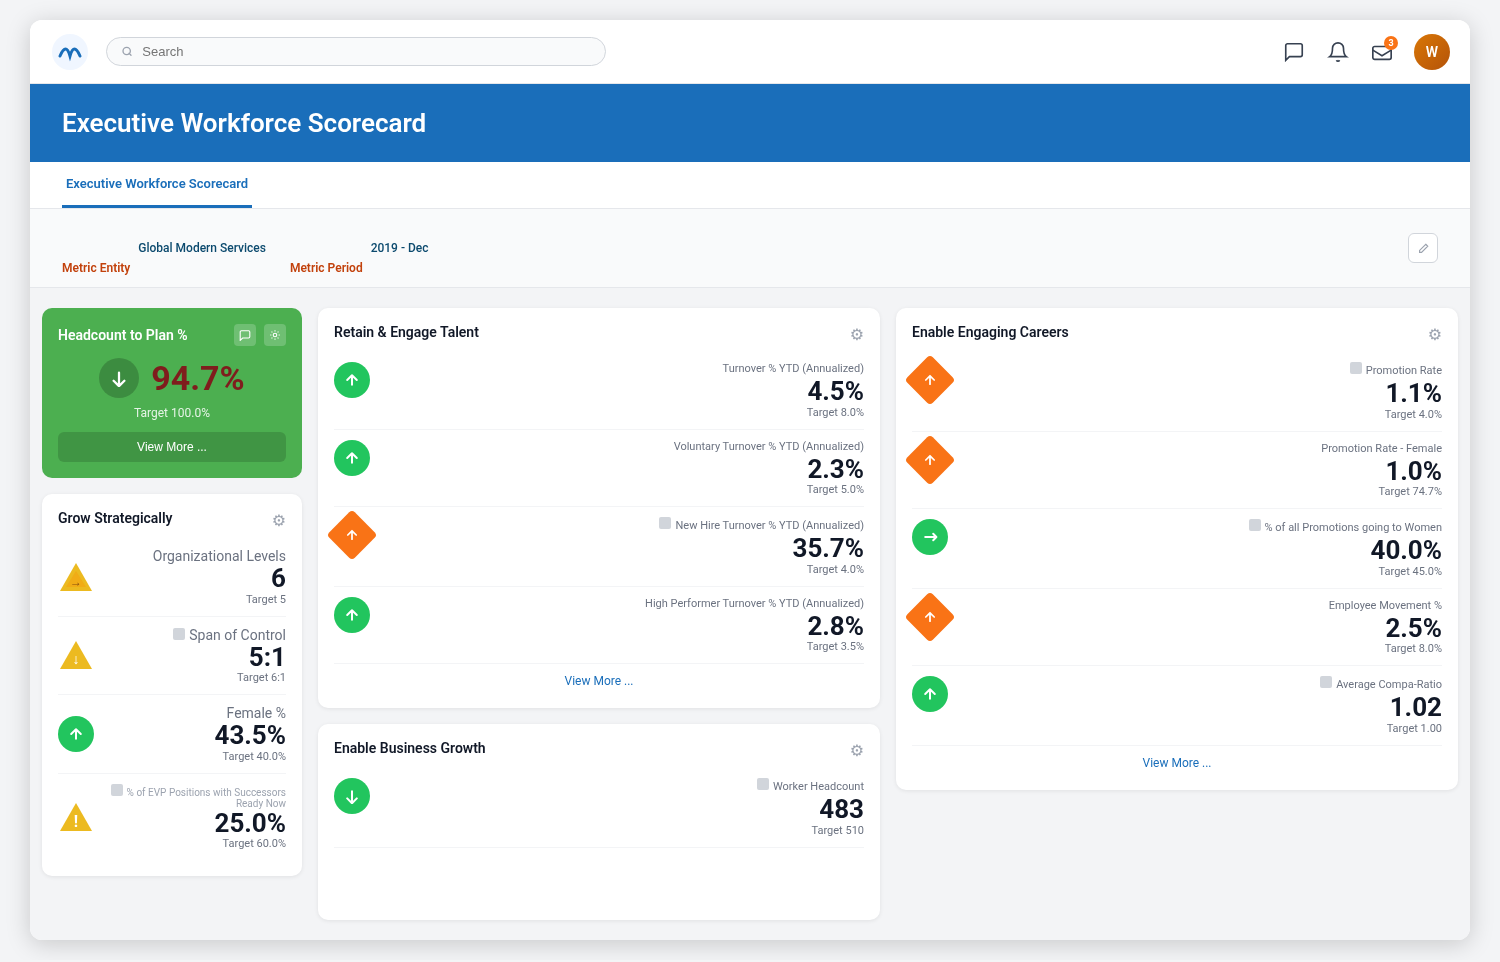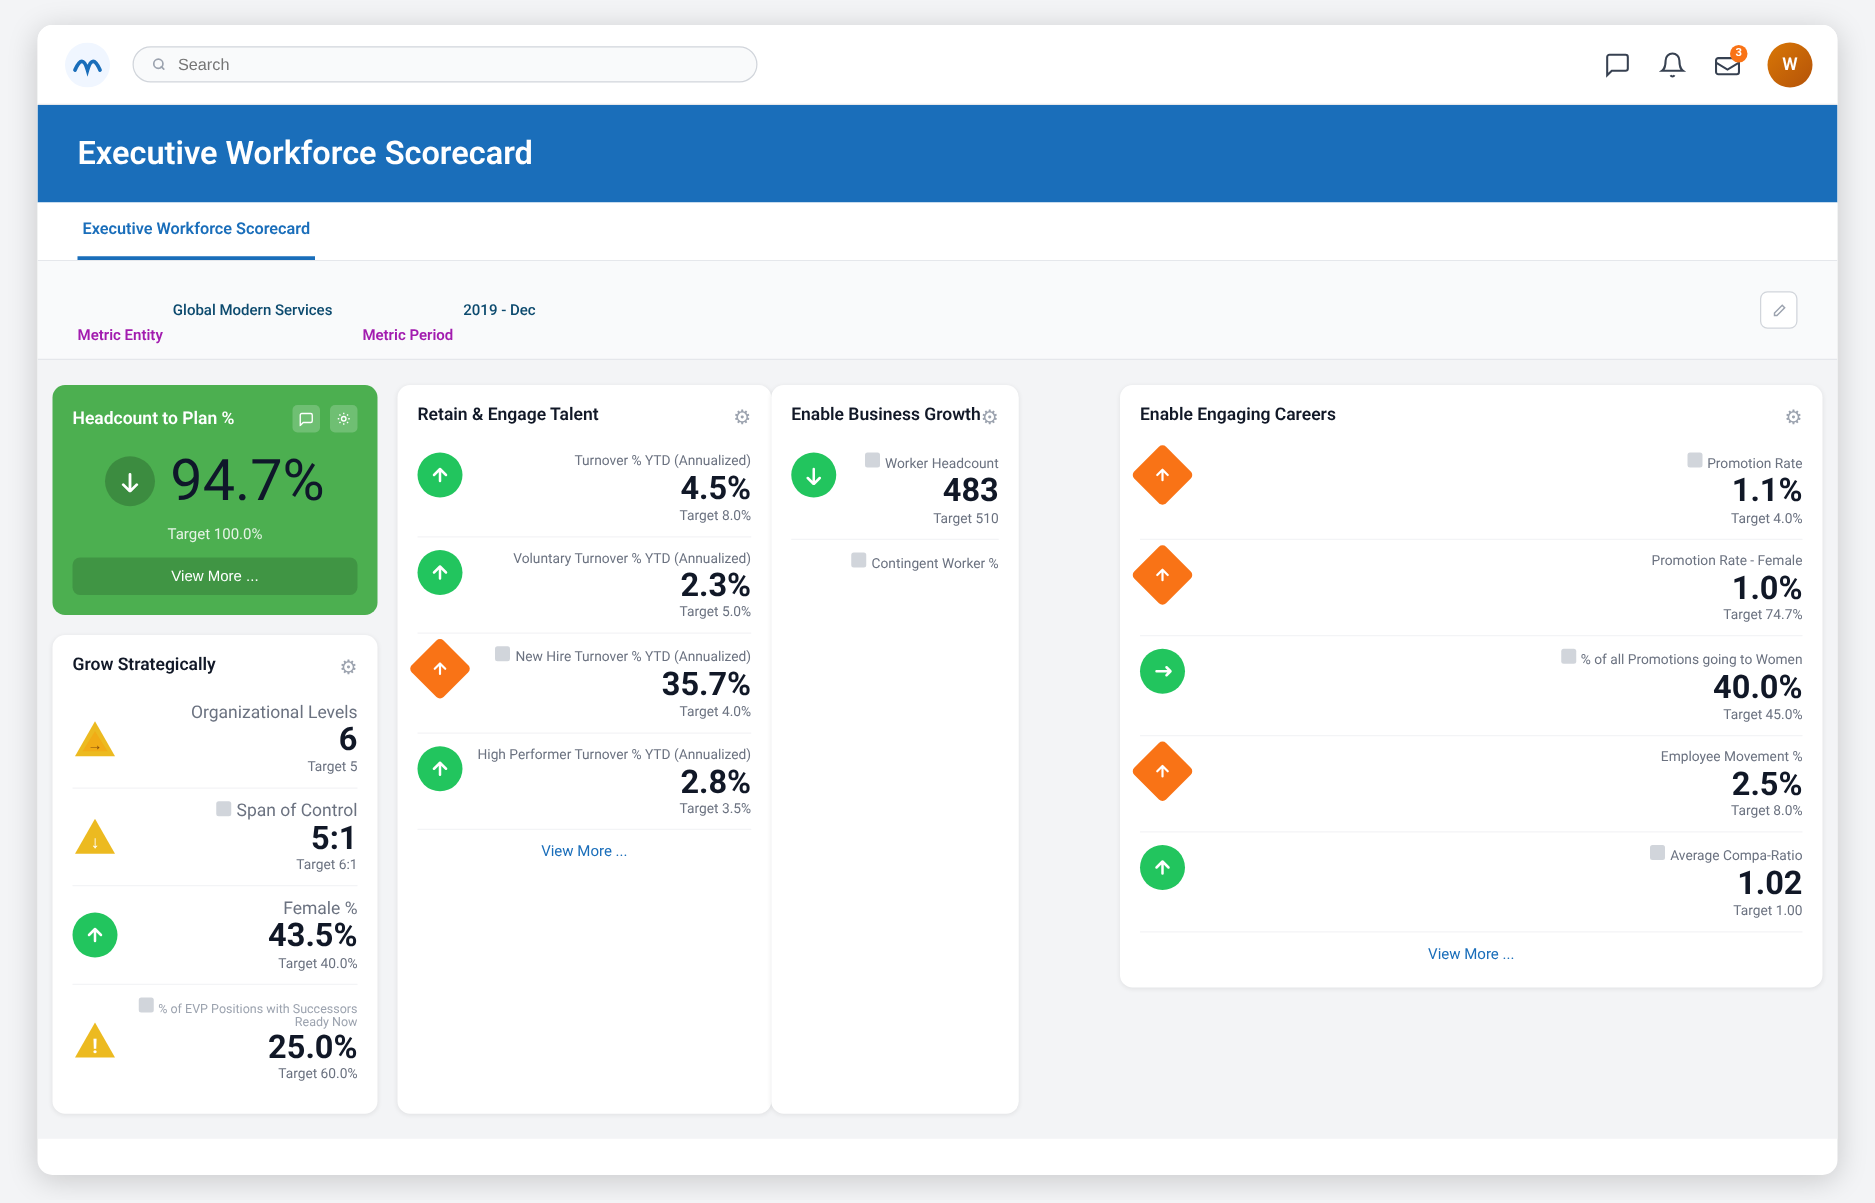--- a/index.html
+++ b/index.html
@@ -22,36 +22,36 @@
     .page-header { background: #1a6eba; padding: 24px 32px; }
     .page-header h1 { color: #fff; font-size: 26px; font-weight: 600; }
 
     
     .tab-bar { background: #fff; padding: 0 32px; border-bottom: 1px solid #e5e7eb; display: flex; }
     .tab { padding: 14px 4px; font-size: 13px; color: #374151; cursor: pointer; border-bottom: 3px solid transparent; margin-right: 24px; }
     .tab.active { color: #1a6eba; border-bottom-color: #1a6eba; font-weight: 600; }
 
     
     .filter-bar { background: #f9fafb; padding: 12px 32px; display: flex; align-items: center; gap: 8px; border-bottom: 1px solid #e5e7eb; }
-    .filter-label { font-size: 12px; color: #a21caf; font-weight: 600; margin-top: 40px; }
+    .filter-label { font-size: 12px; color: #c2410c; font-weight: 600; margin-top: 40px; }
     .filter-value { font-size: 12px; color: #0c4a6e; font-weight: 500; margin-right: 16px; }
     .edit-btn { margin-left: auto; width: 30px; height: 30px; border: 1px solid #d1d5db; border-radius: 6px; background: #fff; cursor: pointer; display: flex; align-items: center; justify-content: center; }
 
     
     .main-content { padding: 20px 12px; display: grid; grid-template-columns: 260px 1fr 1fr; gap: 16px; background: #f3f4f6; }
 
     
     .headcount-card { background: #4caf50; border-radius: 10px; padding: 16px; color: #fff; }
     .headcount-card .card-header { display: flex; align-items: center; justify-content: space-between; margin-bottom: 12px; }
     .headcount-card .card-title { font-size: 14px; font-weight: 600; color: #fff; }
     .card-icons { display: flex; gap: 8px; align-items: center; }
     .icon-btn { background: rgba(255,255,255,0.2); border-radius: 4px; width: 22px; height: 22px; display: flex; align-items: center; justify-content: center; cursor: pointer; }
     .headcount-main { display: flex; align-items: center; justify-content: center; gap: 12px; margin: 8px 0; }
     .trend-circle { width: 40px; height: 40px; border-radius: 50%; background: rgba(0,0,0,0.2); display: flex; align-items: center; justify-content: center; }
-    .big-number { font-size: 46px; font-weight: 400; color: #0f172a; }
+    .big-number { font-size: 34px; font-weight: 700; color: #7f1d1d; }
     .target-text { text-align: center; font-size: 12px; color: rgba(255,255,255,0.85); margin-bottom: 12px; }
     .view-more-btn { background: rgba(0,0,0,0.15); border: none; color: #fff; font-size: 12px; padding: 8px; width: 100%; border-radius: 6px; cursor: pointer; text-align: center; }
 
     
     .grow-card { background: #fff; border-radius: 10px; box-shadow: 0 1px 4px rgba(0,0,0,0.08); padding: 16px; }
     .section-title { font-size: 14px; font-weight: 600; color: #111827; margin-bottom: 4px; }
     .gear-btn { background: none; border: none; cursor: pointer; color: #9ca3af; font-size: 16px; }
 
     .metric-row { display: flex; align-items: center; padding: 10px 0; border-bottom: 1px solid #f3f4f6; gap: 12px; }
     .metric-row:last-child { border-bottom: none; }
@@ -70,21 +70,21 @@
     .metric-list-right { flex: 1; display: flex; flex-direction: column; align-items: flex-end; }
     .metric-list-label { font-size: 11px; color: #6b7280; margin-bottom: 2px; text-align: right; }
     .metric-list-value { font-size: 26px; font-weight: 700; color: #111827; line-height: 1.1; }
     .metric-list-target { font-size: 11px; color: #6b7280; text-align: center; }
 
     .gray-bar { width: 12px; height: 12px; background: #d1d5db; border-radius: 2px; display: inline-block; margin-right: 4px; }
 
     .view-more-link { text-align: center; padding: 10px 0 4px; font-size: 12px; color: #1a6eba; cursor: pointer; }
 
     .left-col { display: flex; flex-direction: column; gap: 16px; }
-    .middle-col { display: flex; flex-direction: row; }
+    .middle-col { display: flex; flex-direction: column; gap: 16px; }
     .right-col { display: flex; flex-direction: column; gap: 16px; }
 
     
     .status-green-up { width: 36px; height: 36px; border-radius: 50%; background: #22c55e; display: flex; align-items: center; justify-content: center; color: white; font-size: 14px; flex-shrink: 0; }
     .status-orange-diamond { width: 36px; height: 36px; background: #f97316; transform: rotate(45deg); display: flex; align-items: center; justify-content: center; border-radius: 4px; flex-shrink: 0; }
     .status-orange-diamond span { transform: rotate(-45deg); color: white; font-size: 14px; display: flex; align-items: center; }
     .status-yellow-triangle { width: 36px; height: 36px; display: flex; align-items: center; justify-content: center; flex-shrink: 0; }
     .status-yellow-triangle svg { width: 36px; height: 36px; }
   </style>
 </head>
@@ -326,23 +326,20 @@
           </div>
           <div class="metric-list-right">
             <div class="metric-list-label"><span class="gray-bar"></span>Worker Headcount</div>
             <div class="metric-list-value">483</div>
             <div class="metric-list-target">Target 510</div>
           </div>
         </div>
 
         <div class="metric-list-item">
           <div style="width:36px; height:36px; flex-shrink:0;"></div>
-          <div class="metric-list-right">
-            <div class="metric-list-label"><span class="gray-bar"></span>Contingent Worker %</div>
-          </div>
         </div>
       </div>
     </div>
 
     <div class="right-col">
 
       <div class="panel-card">
         <div class="card-header">
           <span class="section-title">Enable Engaging Careers</span>
           <button class="gear-btn">⚙</button>

